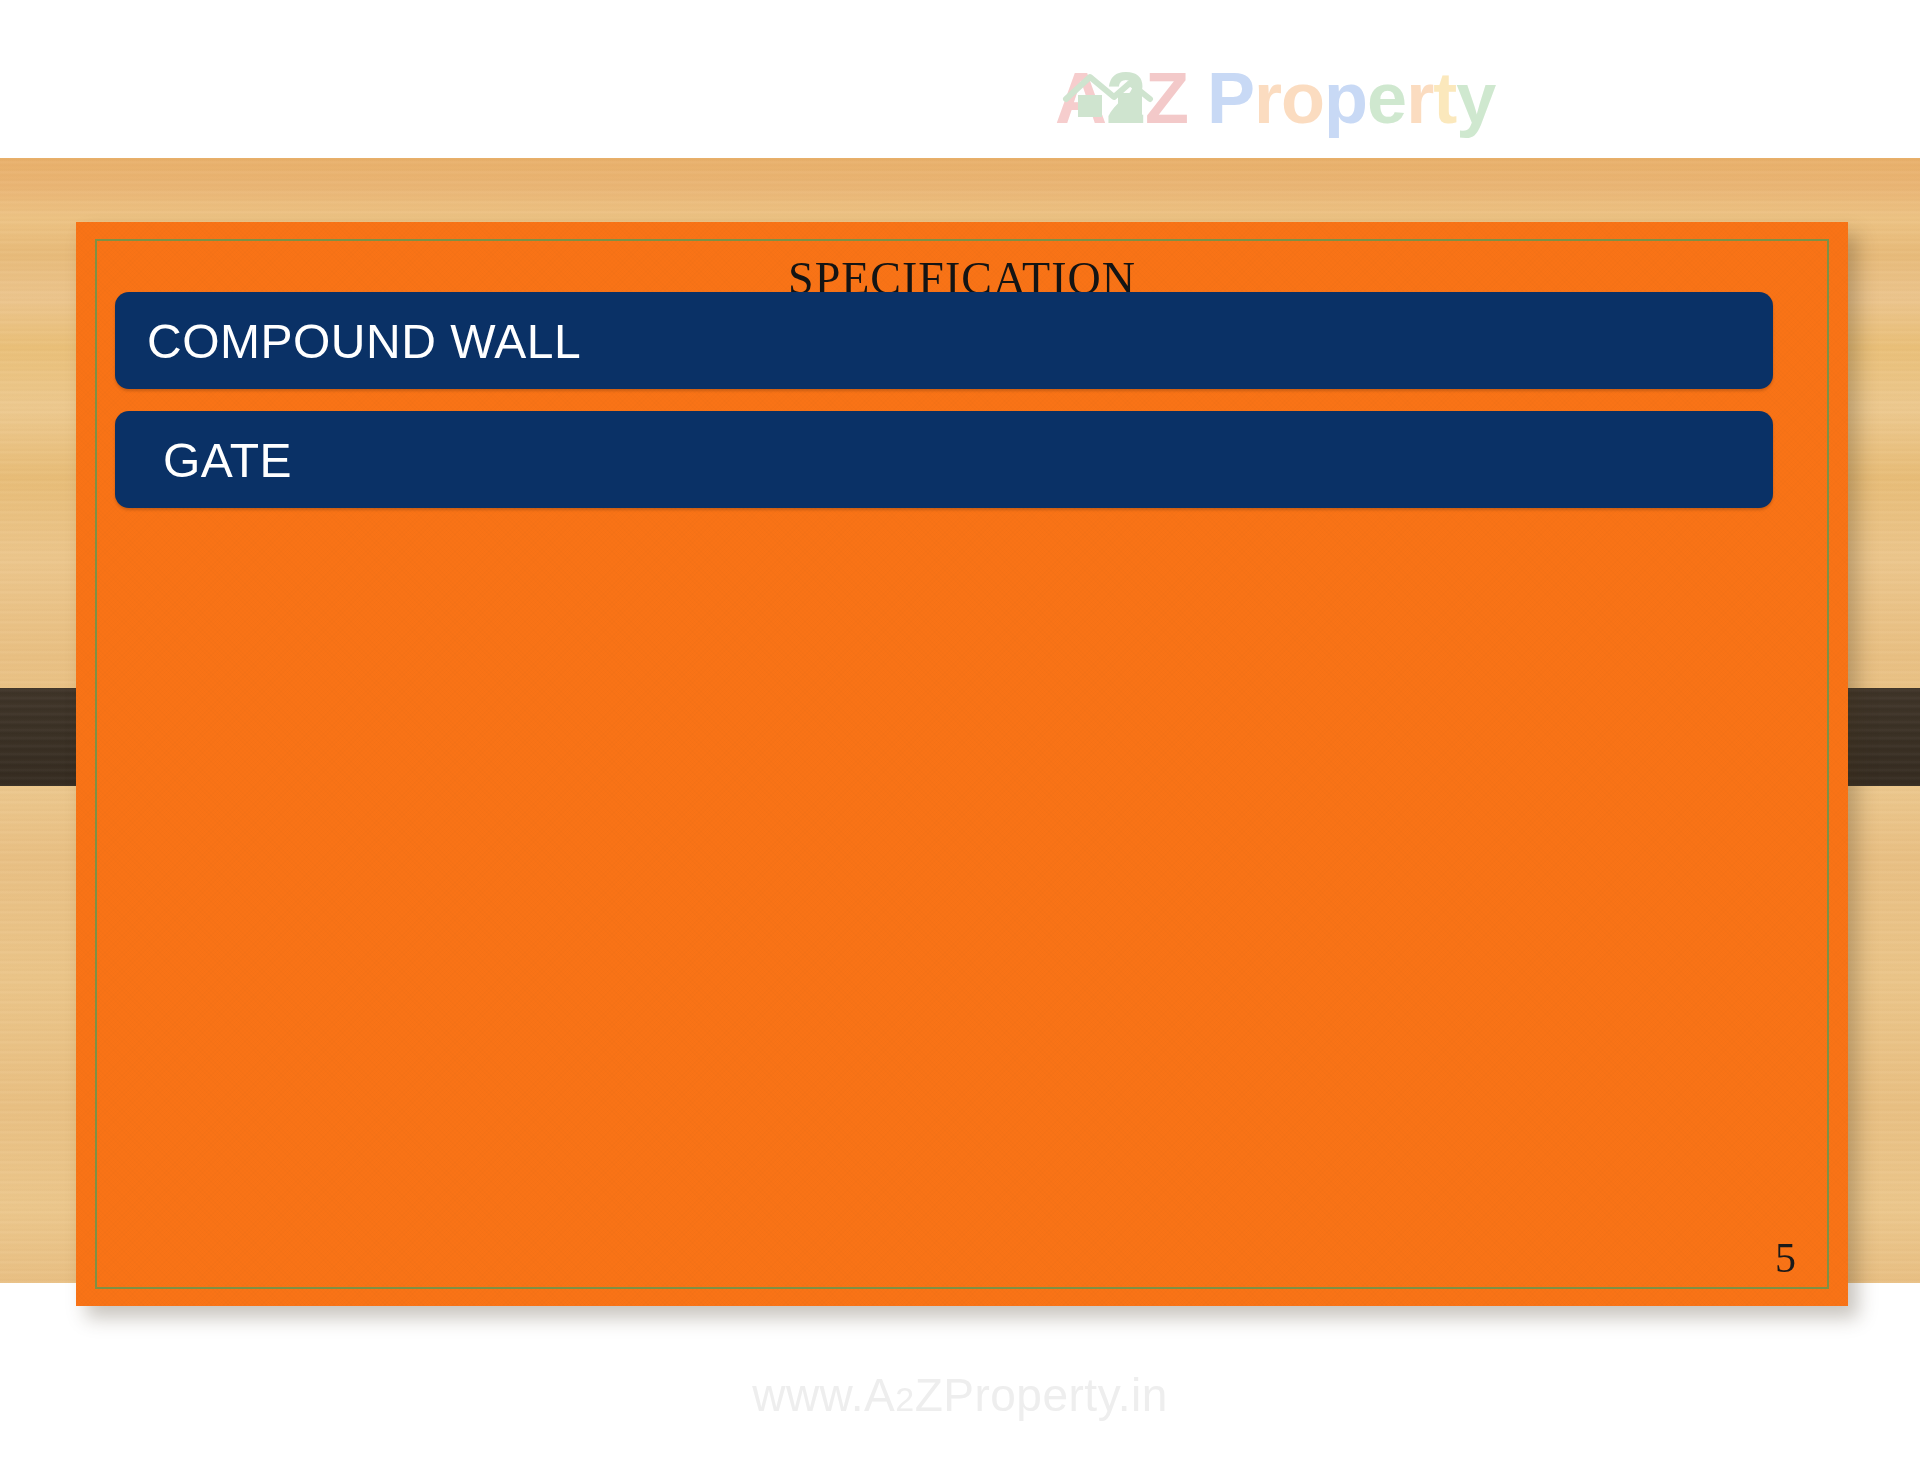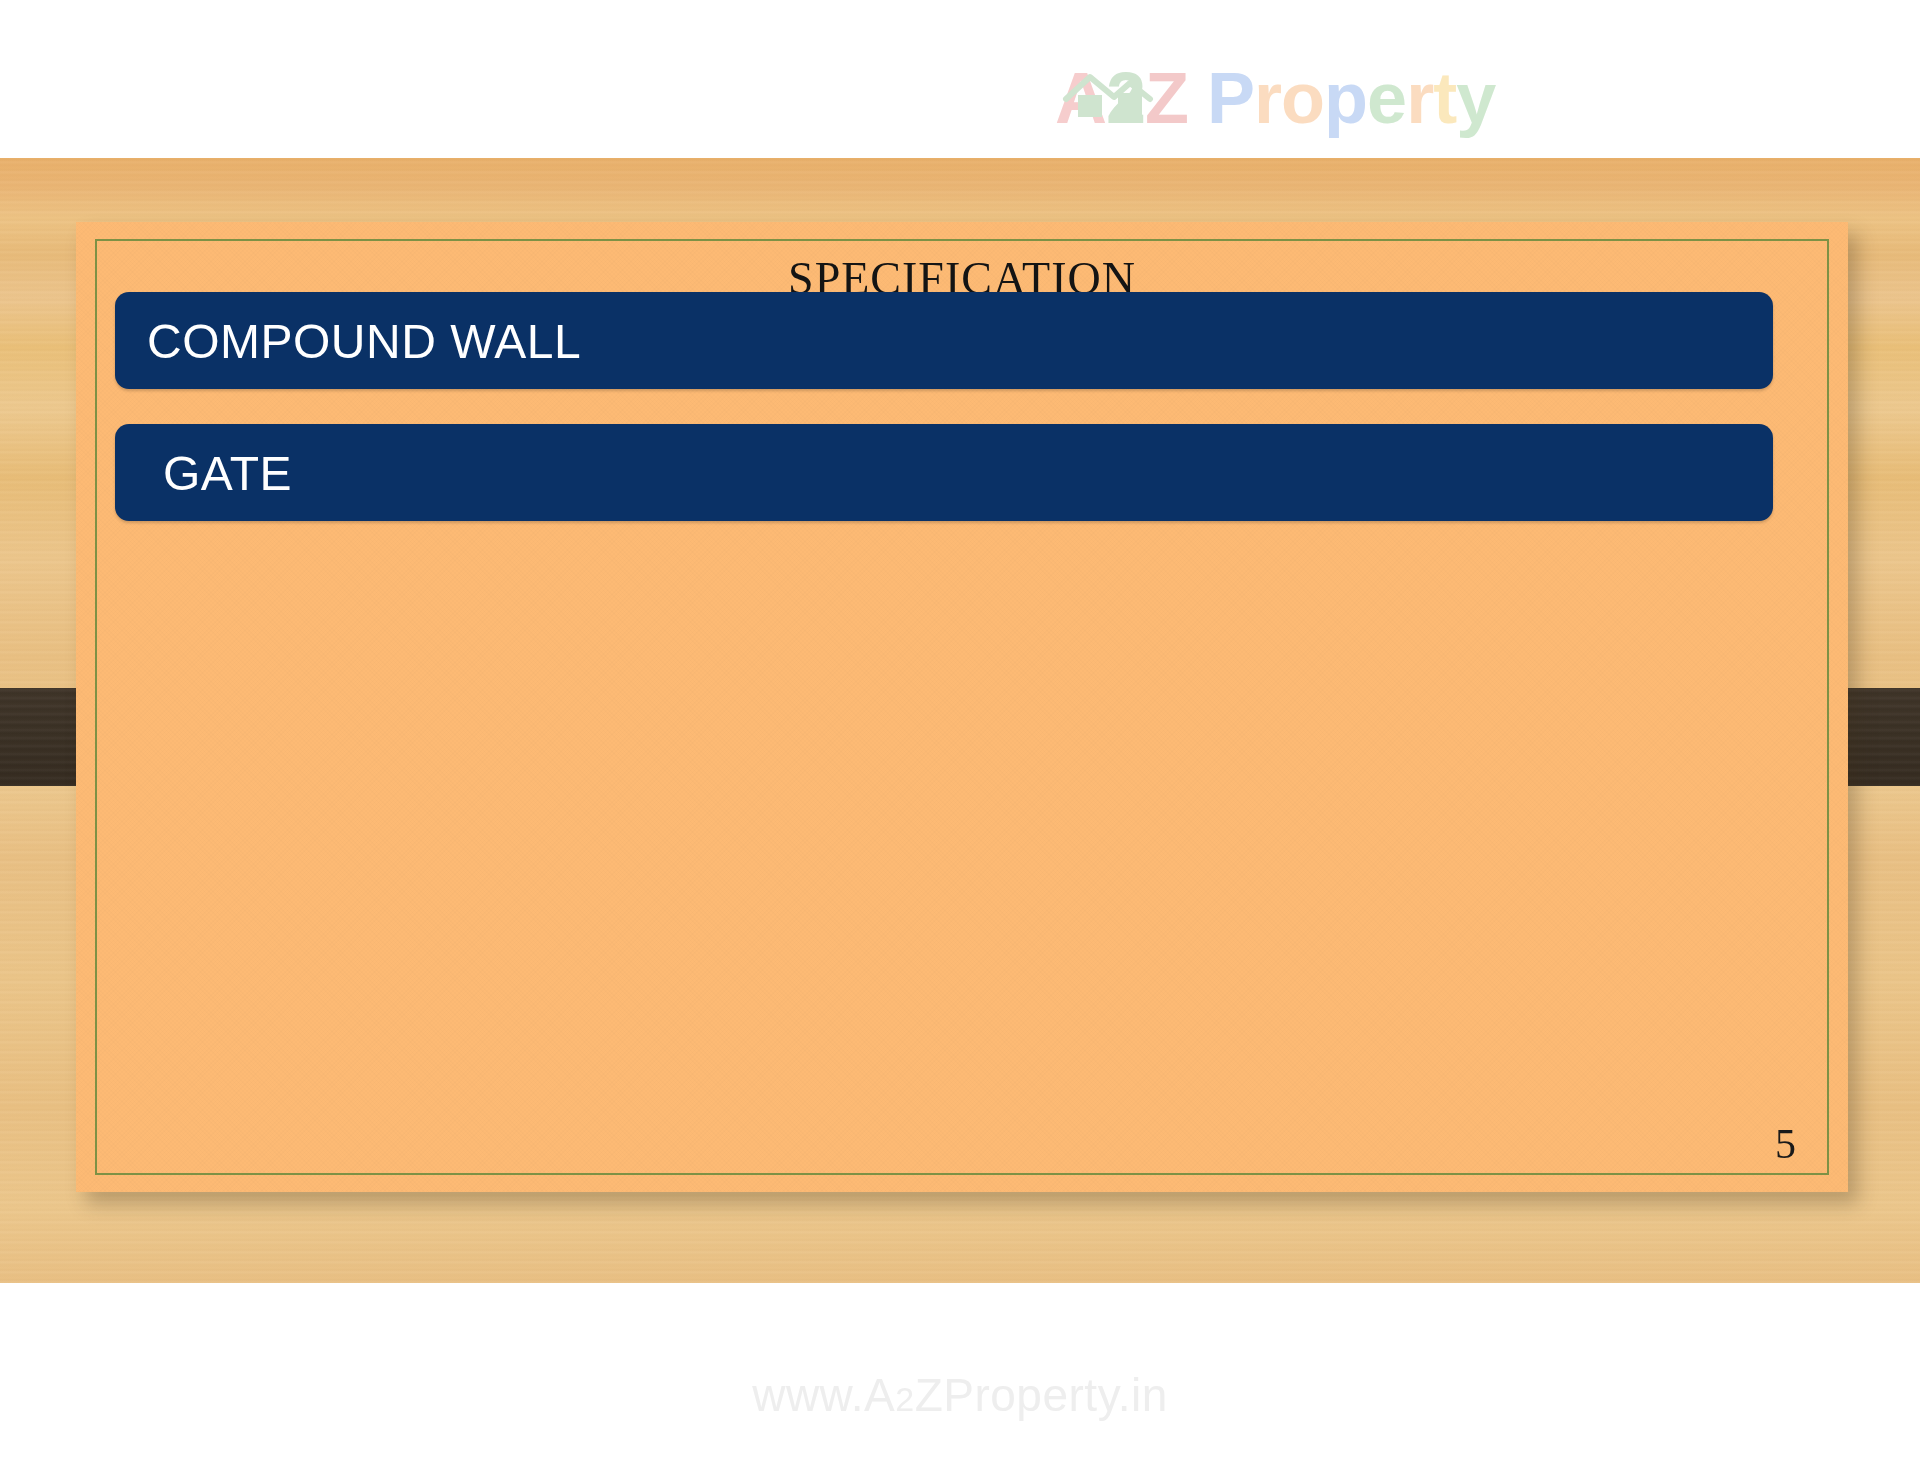--- a/index.html
+++ b/index.html
@@ -101,22 +101,22 @@
     border-top-left-radius: 9px;
     border-bottom-left-radius: 9px;
   }
 
   
   #card {
     position: absolute;
     left: 76px;
     top: 222px;
     width: 1772px;
-    height: 970px;
-    background: #fdba74;
+    height: 1084px;
+    background: #f97316;
     box-shadow: 10px 12px 18px rgba(60,45,25,0.28);
     z-index: 3;
   }
   #card::after {
     content: "";
     position: absolute;
     inset: 0;
     background:
       repeating-linear-gradient(45deg,
         rgba(0,0,0,0.012) 0px, rgba(0,0,0,0.012) 1px,
@@ -155,21 +155,21 @@
     position: absolute;
     left: 39px;
     top: 70px;
     width: 1658px;
     z-index: 6;
   }
   .bar {
     height: 97px;
     background: #0a3166;
     border-radius: 14px;
-    margin-bottom: 35px;
+    margin-bottom: 22px;
     position: relative;
     box-shadow: 0 2px 3px rgba(0,0,0,0.18);
   }
   .bar-label {
     position: absolute;
     left: 32px;
     top: 50%;
     transform: translateY(-50%);
     color: #ffffff;
     font-size: 48px;

